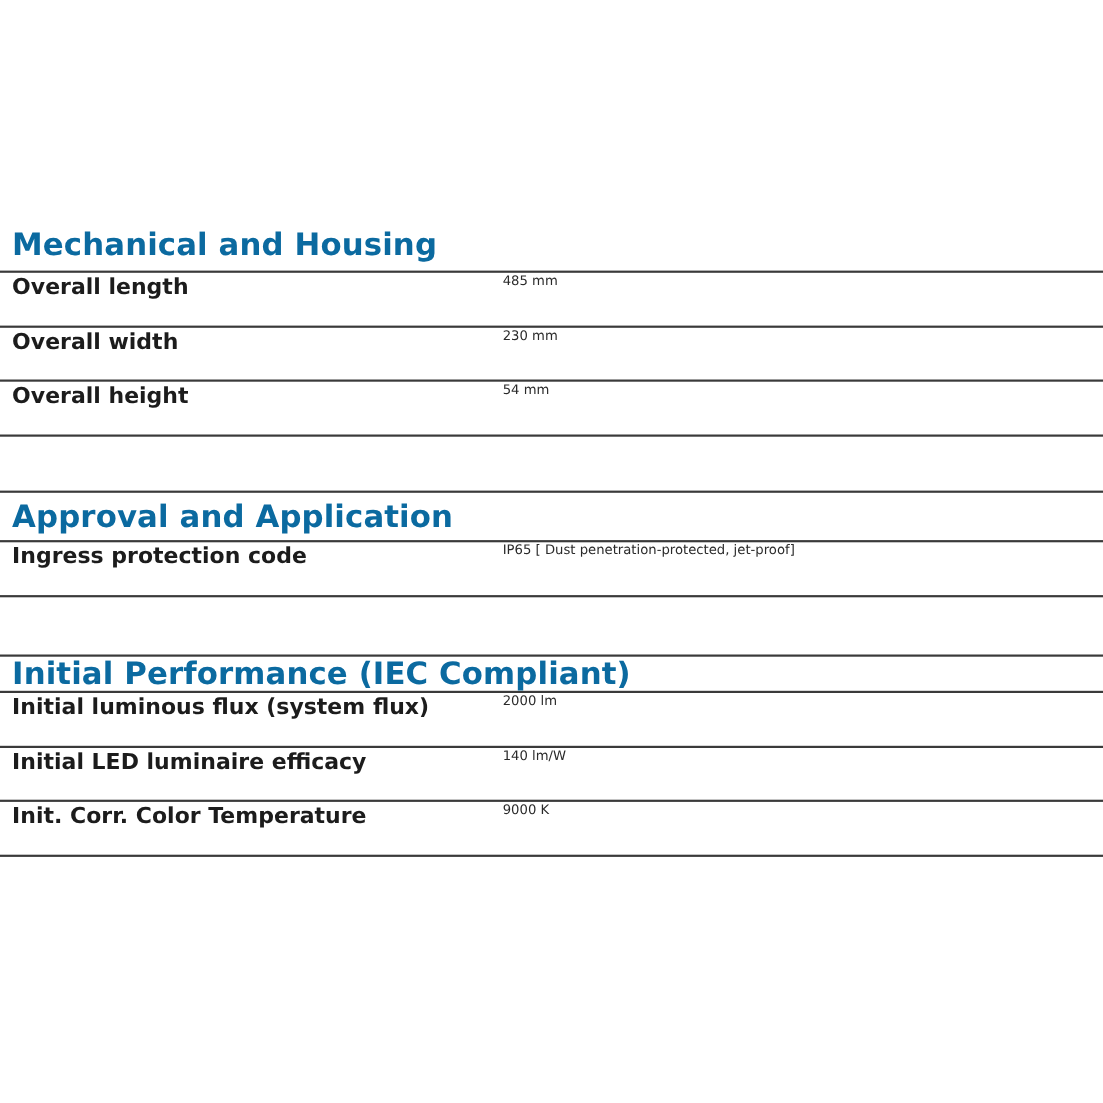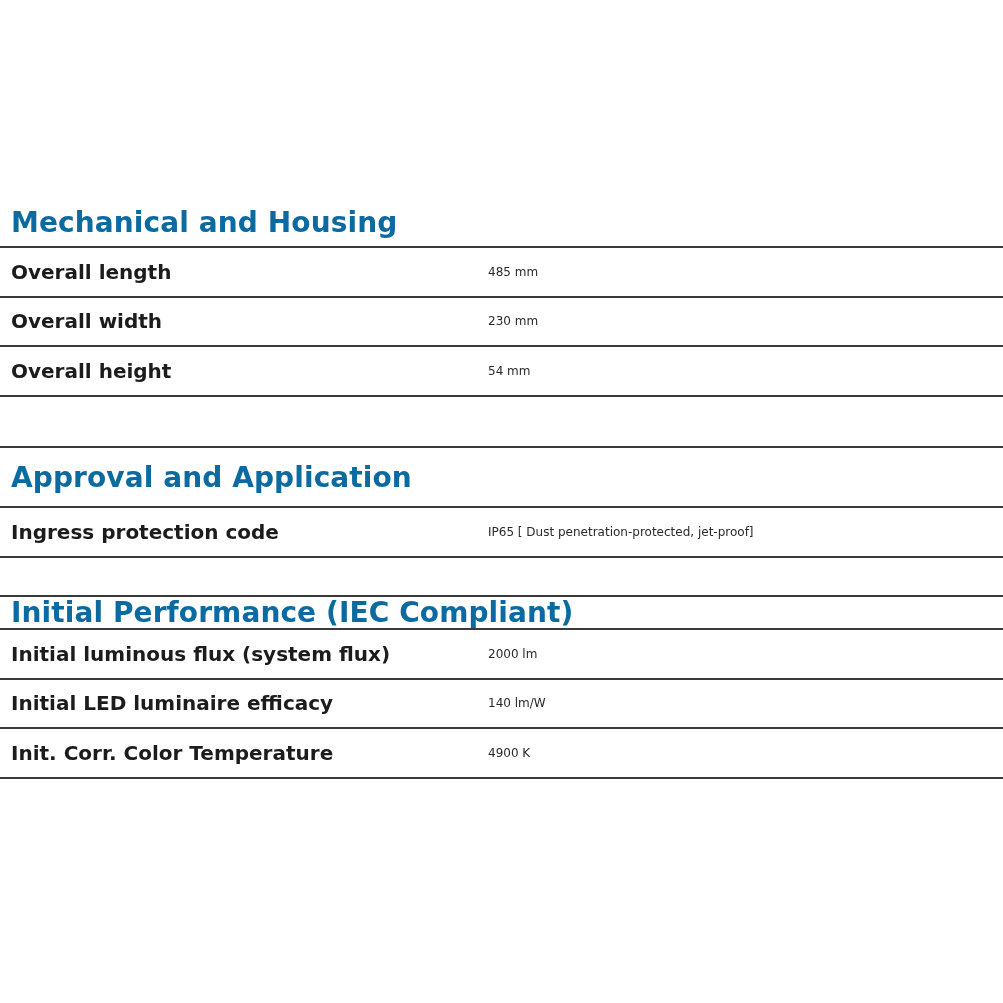--- a/index.html
+++ b/index.html
@@ -32,23 +32,22 @@
       letter-spacing: 0.1px;
       border-bottom: 2px solid #3a3a3a;
     }
     .section.bordered-top .section-title {
       border-top: 2px solid #3a3a3a;
     }
     .row {
       height: 49.6px;
       box-sizing: border-box;
       display: flex;
-      align-items: center;
+      align-items: flex-start;
       border-bottom: 2px solid #3a3a3a;
-      gap: 31px;
     }
     .label {
       width: 446px;
       padding-left: 11px;
       box-sizing: border-box;
       font-size: 20px;
       font-weight: bold;
       color: #1c1c1c;
       white-space: nowrap;
     }
@@ -72,34 +71,34 @@
     <div class="label">Overall width</div>
     <div class="value">230 mm</div>
   </div>
   <div class="row">
     <div class="label">Overall height</div>
     <div class="value">54 mm</div>
   </div>
 </div>
 
 <div class="section bordered-top" style="top:446px;">
-  <div class="section-title" style="height:62px;">Approval and Application</div>
+  <div class="section-title" style="height:47px;">Approval and Application</div>
   <div class="row">
     <div class="label">Ingress protection code</div>
     <div class="value">IP65 [ Dust penetration-protected, jet-proof]</div>
   </div>
 </div>
 
 <div class="section bordered-top" style="top:595px;">
   <div class="section-title" style="height:35px;">Initial Performance (IEC Compliant)</div>
   <div class="row">
     <div class="label">Initial luminous flux (system flux)</div>
     <div class="value">2000 lm</div>
   </div>
   <div class="row">
     <div class="label">Initial LED luminaire efficacy</div>
     <div class="value">140 lm/W</div>
   </div>
   <div class="row">
     <div class="label">Init. Corr. Color Temperature</div>
-    <div class="value">4900 K</div>
+    <div class="value">9000 K</div>
   </div>
 </div>
 
 </body></html>

